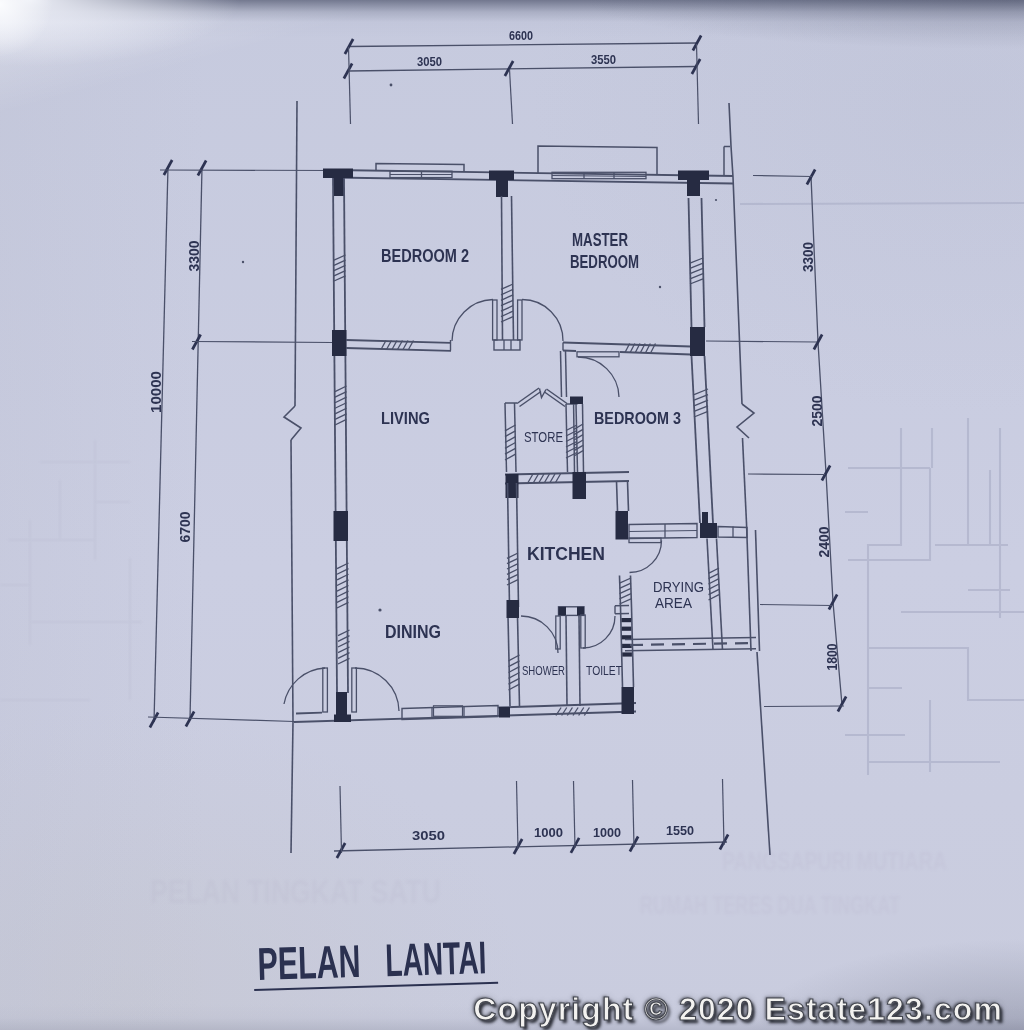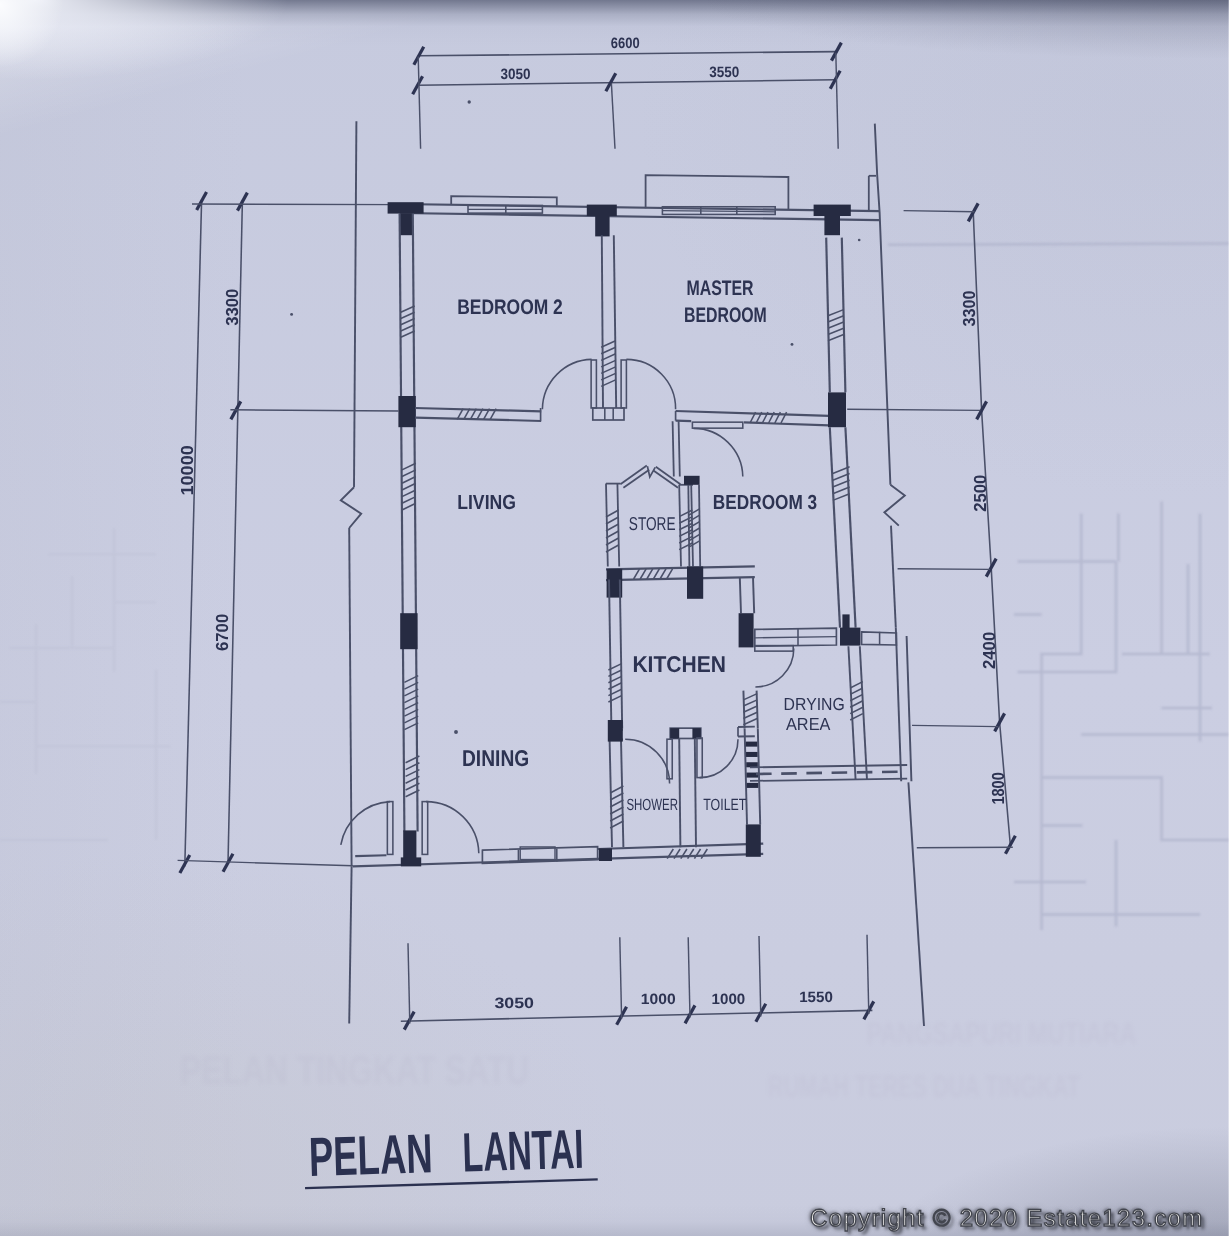--- a/index.html
+++ b/index.html
@@ -13,21 +13,21 @@
       linear-gradient(to bottom, rgba(90,96,120,0.78) 0px, rgba(125,131,154,0.38) 12px, rgba(170,175,198,0.15) 22px, rgba(201,205,224,0) 38px),
       linear-gradient(165deg, rgba(255,255,255,0.38) 0px, rgba(255,255,255,0) 110px),
       linear-gradient(to right, rgba(182,185,202,0.18) 0%, rgba(205,208,226,0) 20%),
       linear-gradient(to top, rgba(95,100,122,0.18) 0px, rgba(150,154,175,0.08) 12px, rgba(201,205,224,0) 26px),
       radial-gradient(ellipse 560px 400px at 12% 97%, rgba(196,197,206,0.5), rgba(196,197,206,0) 72%),
       radial-gradient(ellipse 640px 460px at 94% 10%, rgba(165,170,193,0.13), rgba(165,170,193,0) 68%),
       radial-gradient(ellipse 420px 160px at 100% 102%, rgba(84,89,110,0.38), rgba(84,89,110,0) 70%),
       linear-gradient(to bottom, #c6cade 0%, #cbcee2 55%, #c9ccde 100%);
   }
   #copyright { position:absolute; right:21px; bottom:2px;
-    font-size:20px; font-weight:normal; letter-spacing:1.1px;
+    font-size:32px; font-weight:bold; letter-spacing:1.1px;
     color:#f3f2f0;
     -webkit-text-stroke: 1.1px #43464f;
     text-shadow: 2.5px 2.5px 3px rgba(35,37,45,0.95), -1.5px -1.5px 2.5px rgba(45,47,55,0.6), 0 0 6px rgba(60,62,72,0.35);
   }
   svg text { font-family:"Liberation Sans", sans-serif; }
 </style>
 </head>
 <body>
 
 <div id="paper"></div>

